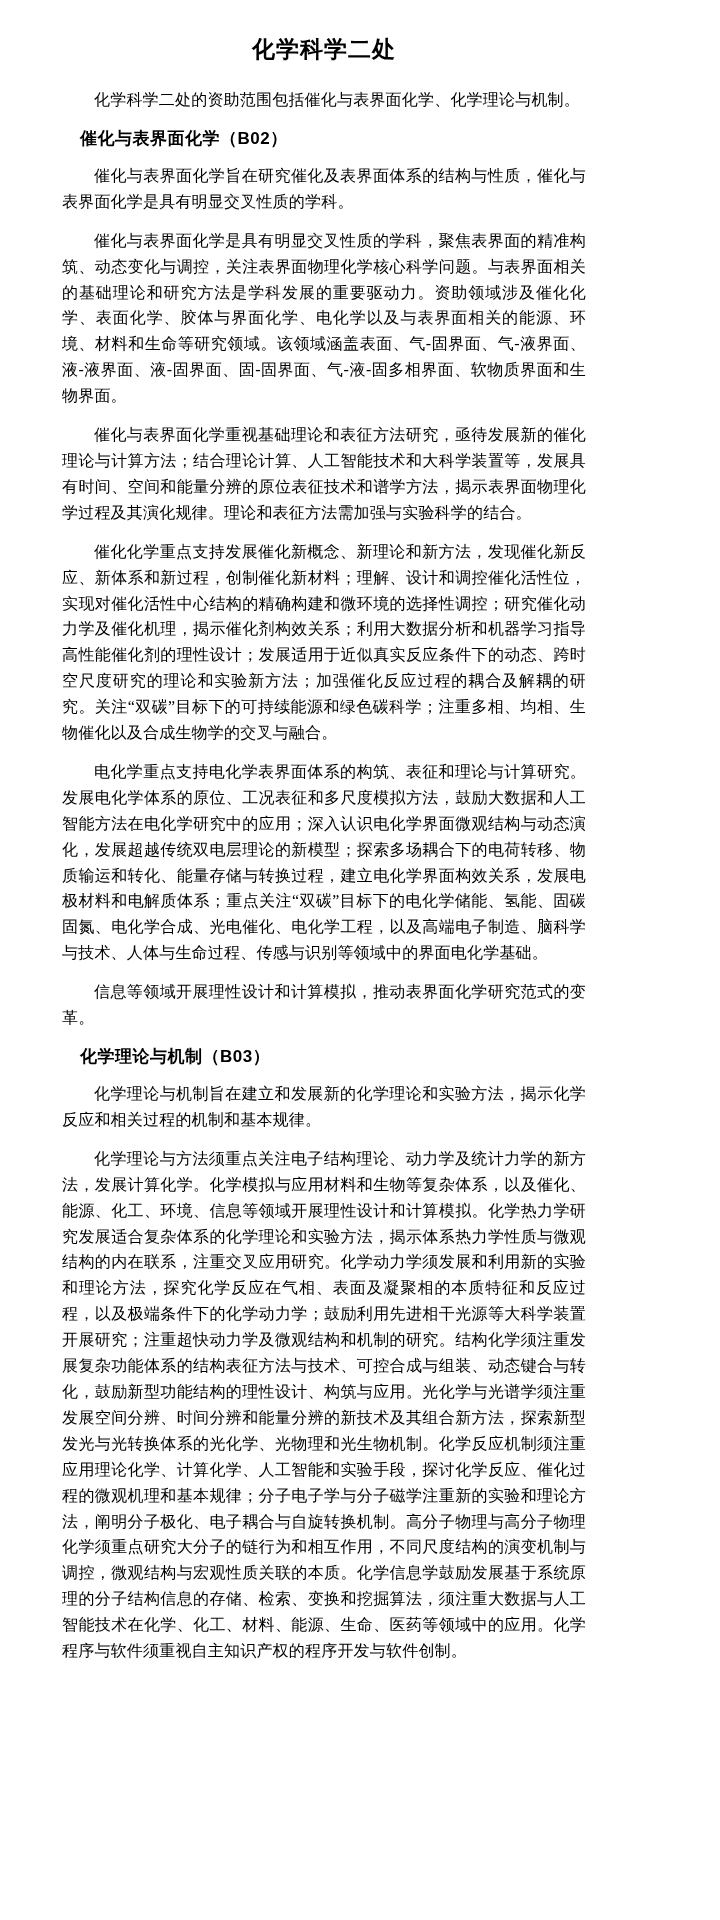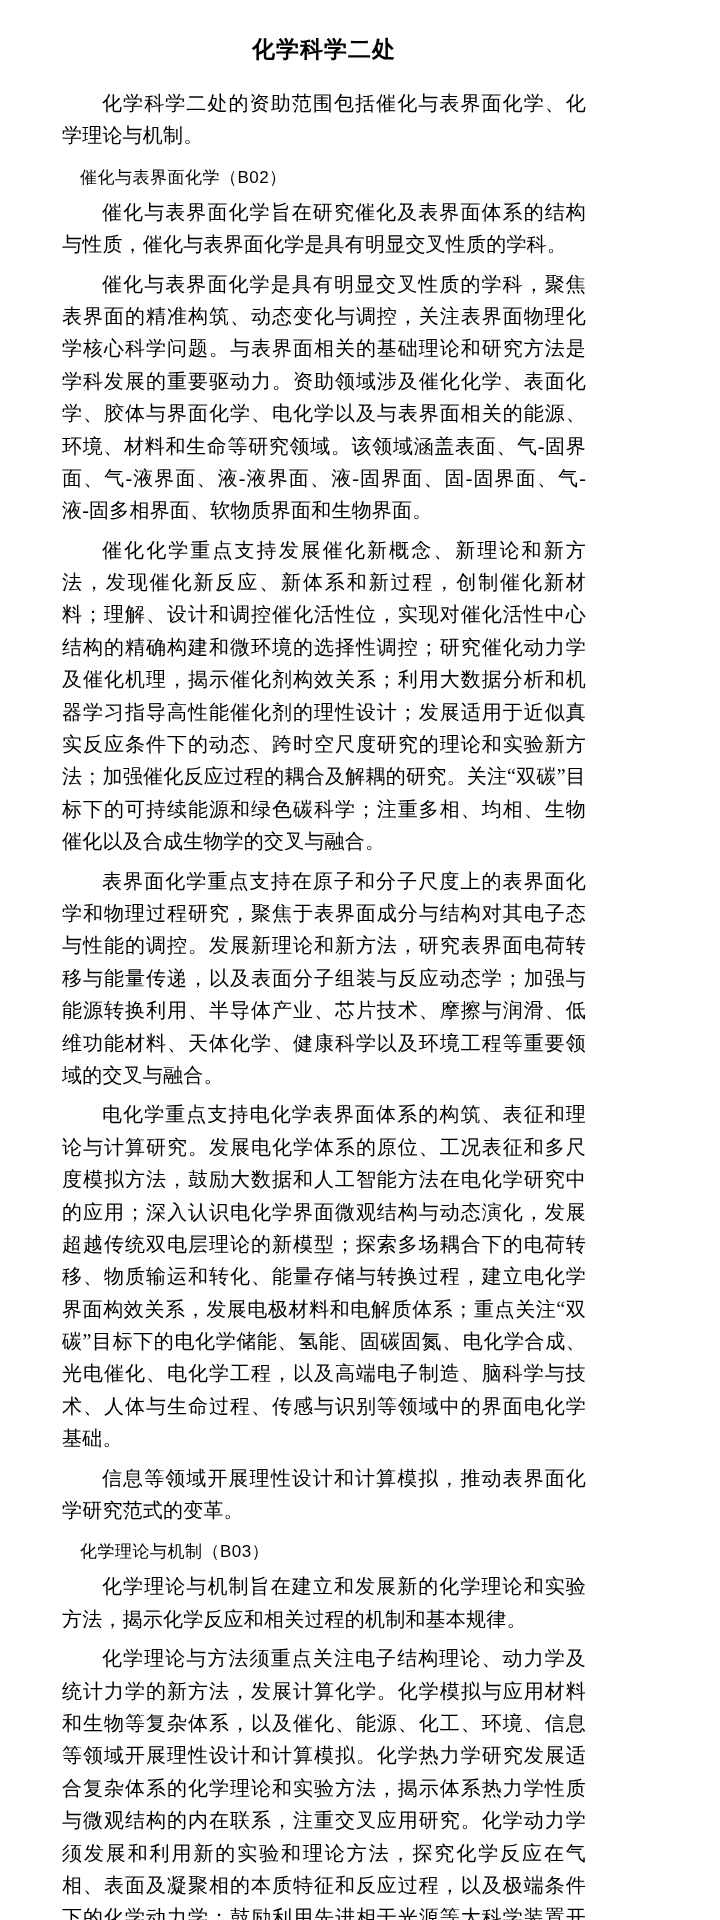--- a/index.html
+++ b/index.html
@@ -21,30 +21,30 @@
   .doc-title {
     text-align: center;
     font-size: 23px;
     font-weight: bold;
     letter-spacing: 1px;
     margin: 8px 0 22px 0;
     font-family: "Liberation Sans", "DejaVu Sans", sans-serif;
   }
   .section-heading {
     font-size: 17px;
-    font-weight: normal;
+    font-weight: bold;
     margin: 14px 0 6px 0;
     text-indent: 18px;
     font-family: "Liberation Sans", "DejaVu Sans", sans-serif;
     letter-spacing: 0.5px;
   }
   p.para {
-    font-size: 20px;
+    font-size: 16px;
     line-height: 1.62;
-    margin: 7px 0 1px 0;
+    margin: 13px 0 1px 0;
     text-indent: 2em;
     text-align: justify;
     text-justify: inter-ideograph;
     letter-spacing: 0.2px;
   }
   .block {
     margin-bottom: 4px;
   }
 </style>
 </head>
@@ -53,22 +53,22 @@
 <div class="page">
 
   <h1 class="doc-title">化学科学二处</h1>
 
   <p class="para">化学科学二处的资助范围包括催化与表界面化学、化学理论与机制。</p>
 
   <div class="block">
     <h2 class="section-heading">催化与表界面化学（B02）</h2>
     <p class="para">催化与表界面化学旨在研究催化及表界面体系的结构与性质，催化与表界面化学是具有明显交叉性质的学科。</p>
     <p class="para">催化与表界面化学是具有明显交叉性质的学科，聚焦表界面的精准构筑、动态变化与调控，关注表界面物理化学核心科学问题。与表界面相关的基础理论和研究方法是学科发展的重要驱动力。资助领域涉及催化化学、表面化学、胶体与界面化学、电化学以及与表界面相关的能源、环境、材料和生命等研究领域。该领域涵盖表面、气-固界面、气-液界面、液-液界面、液-固界面、固-固界面、气-液-固多相界面、软物质界面和生物界面。</p>
+    <p class="para">催化与表界面化学重视基础理论和表征方法研究，亟待发展新的催化理论与计算方法；结合理论计算、人工智能技术和大科学装置等，发展具有时间、空间和能量分辨的原位表征技术和谱学方法，揭示表界面物理化学过程及其演化规律。理论和表征方法需加强与实验科学的结合。</p>
     <p class="para">催化化学重点支持发展催化新概念、新理论和新方法，发现催化新反应、新体系和新过程，创制催化新材料；理解、设计和调控催化活性位，实现对催化活性中心结构的精确构建和微环境的选择性调控；研究催化动力学及催化机理，揭示催化剂构效关系；利用大数据分析和机器学习指导高性能催化剂的理性设计；发展适用于近似真实反应条件下的动态、跨时空尺度研究的理论和实验新方法；加强催化反应过程的耦合及解耦的研究。关注“双碳”目标下的可持续能源和绿色碳科学；注重多相、均相、生物催化以及合成生物学的交叉与融合。</p>
-    <p class="para">表界面化学重点支持在原子和分子尺度上的表界面化学和物理过程研究，聚焦于表界面成分与结构对其电子态与性能的调控。发展新理论和新方法，研究表界面电荷转移与能量传递，以及表面分子组装与反应动态学；加强与能源转换利用、半导体产业、芯片技术、摩擦与润滑、低维功能材料、天体化学、健康科学以及环境工程等重要领域的交叉与融合。</p>
     <p class="para">电化学重点支持电化学表界面体系的构筑、表征和理论与计算研究。发展电化学体系的原位、工况表征和多尺度模拟方法，鼓励大数据和人工智能方法在电化学研究中的应用；深入认识电化学界面微观结构与动态演化，发展超越传统双电层理论的新模型；探索多场耦合下的电荷转移、物质输运和转化、能量存储与转换过程，建立电化学界面构效关系，发展电极材料和电解质体系；重点关注“双碳”目标下的电化学储能、氢能、固碳固氮、电化学合成、光电催化、电化学工程，以及高端电子制造、脑科学与技术、人体与生命过程、传感与识别等领域中的界面电化学基础。</p>
     <p class="para">信息等领域开展理性设计和计算模拟，推动表界面化学研究范式的变革。</p>
   </div>
 
   <div class="block">
     <h2 class="section-heading">化学理论与机制（B03）</h2>
     <p class="para">化学理论与机制旨在建立和发展新的化学理论和实验方法，揭示化学反应和相关过程的机制和基本规律。</p>
     <p class="para">化学理论与方法须重点关注电子结构理论、动力学及统计力学的新方法，发展计算化学。化学模拟与应用材料和生物等复杂体系，以及催化、能源、化工、环境、信息等领域开展理性设计和计算模拟。化学热力学研究发展适合复杂体系的化学理论和实验方法，揭示体系热力学性质与微观结构的内在联系，注重交叉应用研究。化学动力学须发展和利用新的实验和理论方法，探究化学反应在气相、表面及凝聚相的本质特征和反应过程，以及极端条件下的化学动力学；鼓励利用先进相干光源等大科学装置开展研究；注重超快动力学及微观结构和机制的研究。结构化学须注重发展复杂功能体系的结构表征方法与技术、可控合成与组装、动态键合与转化，鼓励新型功能结构的理性设计、构筑与应用。光化学与光谱学须注重发展空间分辨、时间分辨和能量分辨的新技术及其组合新方法，探索新型发光与光转换体系的光化学、光物理和光生物机制。化学反应机制须注重应用理论化学、计算化学、人工智能和实验手段，探讨化学反应、催化过程的微观机理和基本规律；分子电子学与分子磁学注重新的实验和理论方法，阐明分子极化、电子耦合与自旋转换机制。高分子物理与高分子物理化学须重点研究大分子的链行为和相互作用，不同尺度结构的演变机制与调控，微观结构与宏观性质关联的本质。化学信息学鼓励发展基于系统原理的分子结构信息的存储、检索、变换和挖掘算法，须注重大数据与人工智能技术在化学、化工、材料、能源、生命、医药等领域中的应用。化学程序与软件须重视自主知识产权的程序开发与软件创制。</p>
   </div>
 

